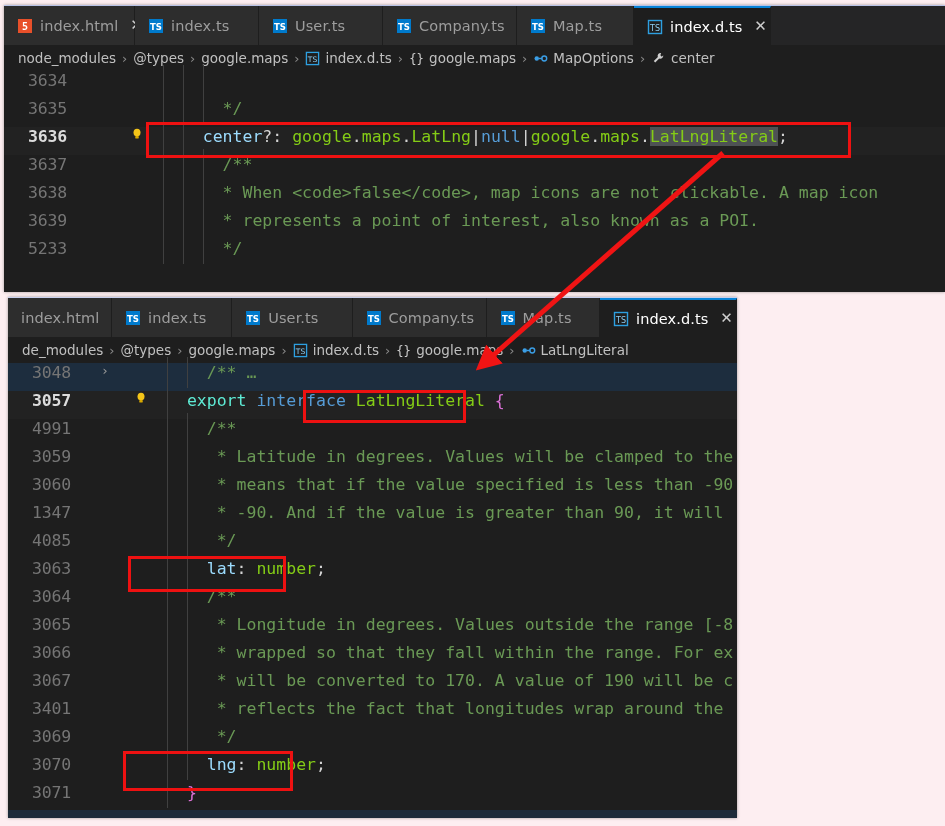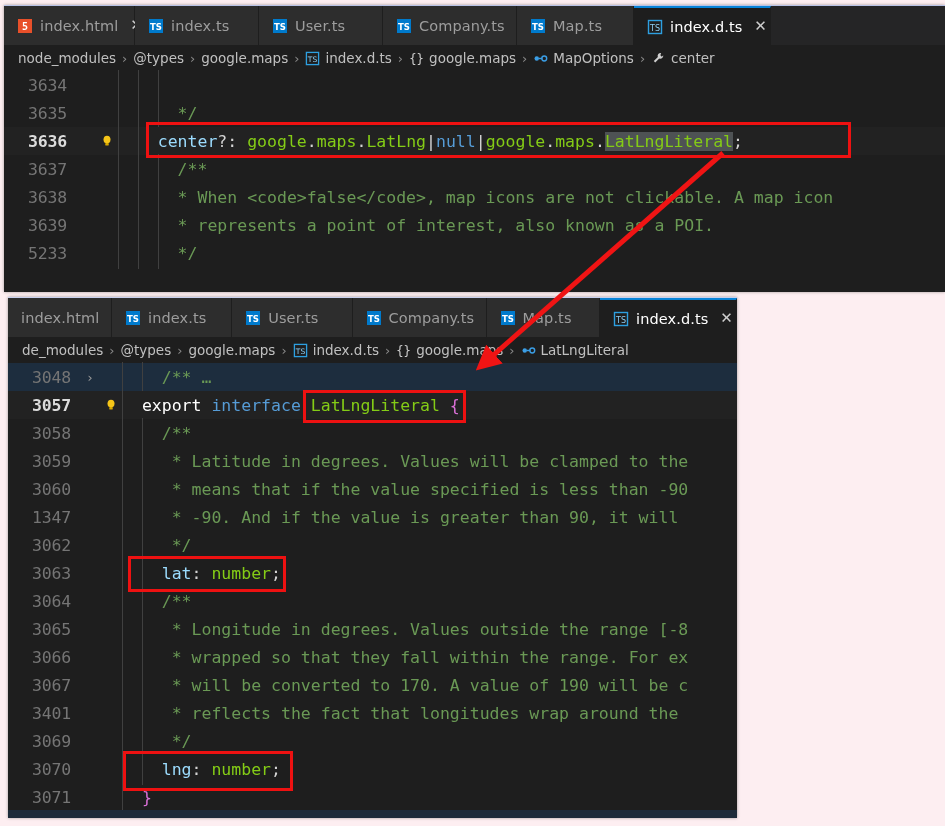--- a/index.html
+++ b/index.html
@@ -85,23 +85,24 @@
 
   
   .codearea {
     position: relative;
     background: #1e1e1e;
     font-family: "DejaVu Sans Mono", monospace;
     font-size: 16.5px;
   }
   .coderow {
     display: flex;
-    align-items: center;
+    align-items: flex-start;
     height: 28px;
     position: relative;
+    gap: 15px;
   }
   .gutter {
     width: 72px;
     flex: 0 0 72px;
     text-align: right;
     padding-right: 9px;
     box-sizing: border-box;
     color: #757575;
     font-size: 16.5px;
     letter-spacing: -.2px;
@@ -126,21 +127,21 @@
   .guide {
     position:absolute; top:-6px; bottom:-6px; width:1px;
     background:#404040;
   }
   .rowhl-fold { background: #1d2d3e; }
   .rowhl-cur  { background: #222222; }
 
   
   .c-com   { color: #6a9955; }
   .c-tag   { color: #569cd6; }
-  .c-kw    { color: #ffffff; }
+  .c-kw    { color: #5eead4; }
   .c-kw2   { color: #569cd6; }
   .c-type  { color: #84cc16; }
   .c-prop  { color: #9cdcfe; }
   .c-punct { color: #d4d4d4; }
   .c-brace { color: #da70d6; }
   .c-null  { color: #569cd6; }
   .sel     { background: #4e5254; }
   .caret {
     display:inline-block; width:1px; height:19px;
     background:#d4d4d4; vertical-align:-4px; margin:0 -1px;
@@ -443,21 +444,21 @@
             <span class="ficon" style="width: 14px; height: 14px; flex: 0 0 14px; margin: 0px auto;">
               <svg viewBox="0 0 16 16" width="14" height="14">
                 <ellipse cx="8" cy="6.4" rx="4" ry="4.4" fill="#f5c518"></ellipse>
                 <rect x="6" y="10.2" width="4" height="3" rx="1" fill="#d9a900"></rect>
               </svg>
             </span>
           </span>
           <span class="codetext"><span class="ind">  <span class="guide" style="left: 0px;"></span></span><span class="c-kw">export</span><span class="c-punct"> </span><span class="c-kw2">interface</span><span class="c-punct"> </span><span class="c-type">LatLngLiteral</span><span class="c-punct"> </span><span class="c-brace">{</span></span>
         </div>
         <div class="coderow">
-          <span class="gutter">3058</span>
+          <span class="gutter">4991</span>
           <span class="fold"></span>
           <span class="lightbulb"></span>
           <span class="codetext"><span class="ind">    <span class="guide" style="left: 0px;"></span><span class="guide" style="left: 19.9px;"></span></span><span class="c-com">/**</span></span>
         </div>
         <div class="coderow">
           <span class="gutter">3059</span>
           <span class="fold"></span>
           <span class="lightbulb"></span>
           <span class="codetext"><span class="ind">    <span class="guide" style="left: 0px;"></span><span class="guide" style="left: 19.9px;"></span></span><span class="c-com"> * Latitude in degrees. Values will be clamped to the</span></span>
         </div>
@@ -467,21 +468,21 @@
           <span class="lightbulb"></span>
           <span class="codetext"><span class="ind">    <span class="guide" style="left: 0px;"></span><span class="guide" style="left: 19.9px;"></span></span><span class="c-com"> * means that if the value specified is less than -90</span></span>
         </div>
         <div class="coderow">
           <span class="gutter">1347</span>
           <span class="fold"></span>
           <span class="lightbulb"></span>
           <span class="codetext"><span class="ind">    <span class="guide" style="left: 0px;"></span><span class="guide" style="left: 19.9px;"></span></span><span class="c-com"> * -90. And if the value is greater than 90, it will</span></span>
         </div>
         <div class="coderow">
-          <span class="gutter">3062</span>
+          <span class="gutter">4085</span>
           <span class="fold"></span>
           <span class="lightbulb"></span>
           <span class="codetext"><span class="ind">    <span class="guide" style="left: 0px;"></span><span class="guide" style="left: 19.9px;"></span></span><span class="c-com"> */</span></span>
         </div>
         <div class="coderow">
           <span class="gutter">3063</span>
           <span class="fold"></span>
           <span class="lightbulb"></span>
           <span class="codetext"><span class="ind">    <span class="guide" style="left: 0px;"></span><span class="guide" style="left: 19.9px;"></span></span><span class="c-prop">lat</span><span class="c-punct">: </span><span class="c-type">number</span><span class="c-punct">;</span></span>
         </div>

